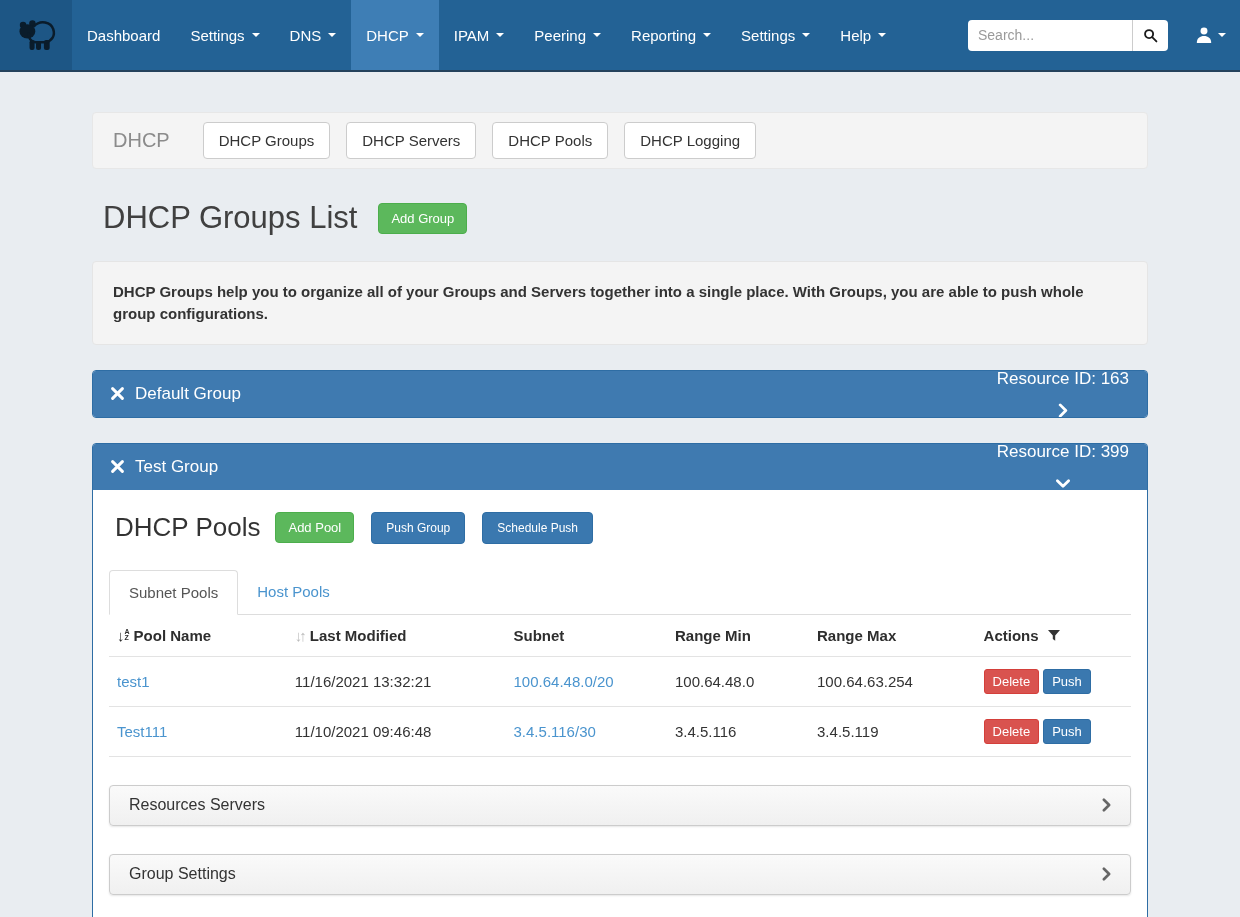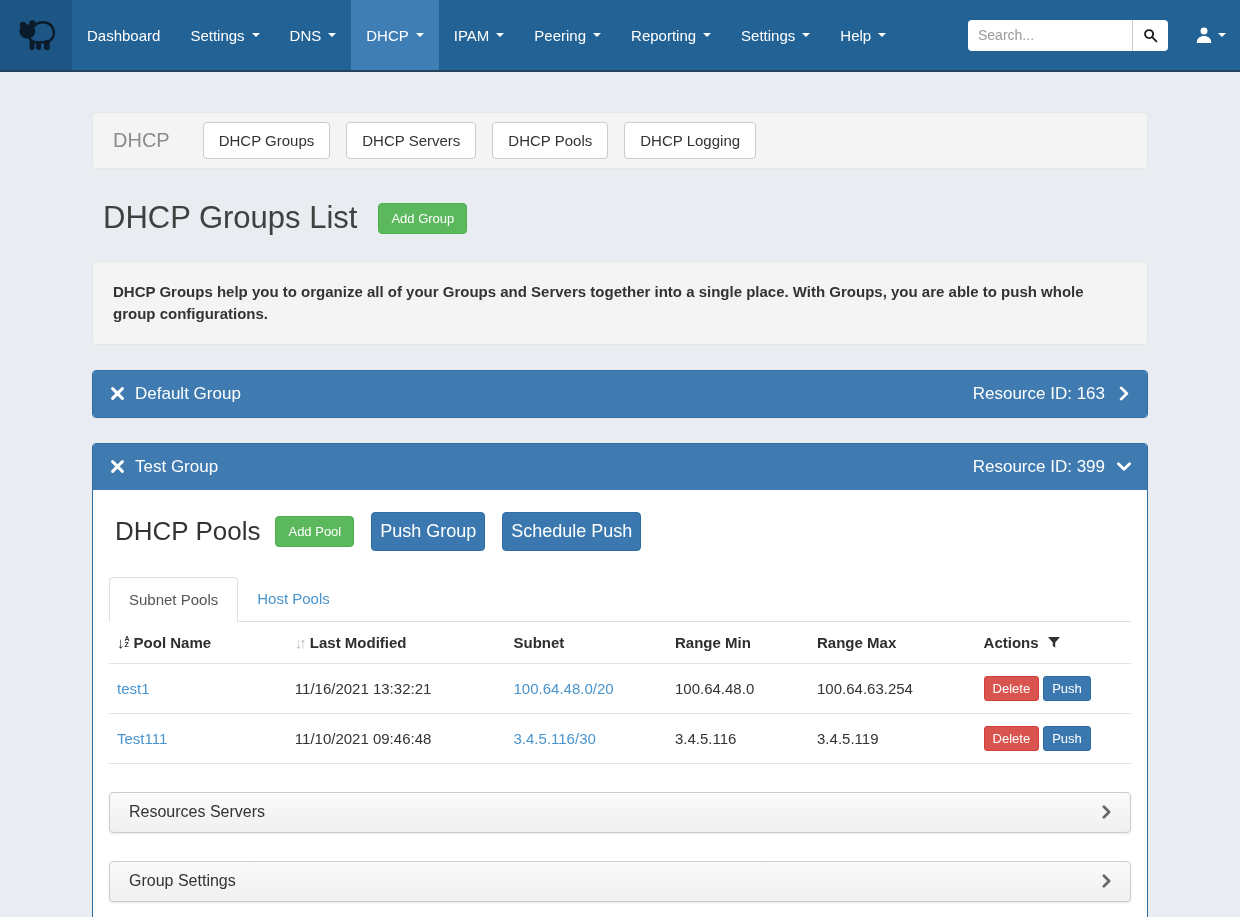--- a/index.html
+++ b/index.html
@@ -54,21 +54,21 @@
     border:1px solid #e7e7e7; border-radius:4px;
     display:flex; align-items:center; padding:0 20px; gap:16px;
   }
   .bc-title { font-size:20px; color:#8b8b8b; margin-right:17px; }
   .btn { border-radius:4px; cursor:pointer; font-family:"Liberation Sans", sans-serif; }
   .btn-default {
     background:#fff; border:1px solid #ccc; color:#333;
     font-size:15px; padding:9px 15px;
   }
   .btn-success { background:#5cb85c; border:1px solid #4cae4c; color:#fff; font-size:13px; padding:7px 12px; }
-  .btn-primary { background:#3a78af; border:1px solid #2e6da4; color:#fff; font-size:18px; padding:8px 8px; }
+  .btn-primary { background:#3a78af; border:1px solid #2e6da4; color:#fff; font-size:12px; padding:8px 14px; }
   .btn-sm { font-size:13px; padding:4px 8px; border-radius:3px; }
   .btn-danger { background:#d9534f; border:1px solid #d43f3a; color:#fff; }
 
   
   .page-title-row { display:flex; align-items:center; gap:14px; margin:24px 0 18px 4px; }
   .page-title-row h1 { margin:7px; font-size:31px; font-weight:400; color:#404040; }
 
   
   .well {
     background:#f4f4f4; border:1px solid #e5e5e5; border-radius:4px;
@@ -79,21 +79,21 @@
   .well p { margin:0; max-width:1010px; }
 
   
   .group-panel { border:1px solid #2e6da4; border-radius:4px; margin-bottom:25px; overflow:hidden; }
   .group-header {
     background:#3f7ab0; color:#fff; height:46px;
     display:flex; align-items:center; padding:0 18px; gap:11px;
     font-size:17px; cursor:pointer;
   }
   .group-header .ghx { display:flex; align-items:center; cursor:pointer; }
-  .group-header .right { margin-left:auto; display:flex; align-items:center; gap:14px; }
+  .group-header .right { margin-left:auto; display:flex; align-items:center; gap:14px;flex-direction:column; }
   .chev-down { transform:rotate(90deg); }
   .chev { display:inline-flex; }
 
   .panel-body { background:#fff; padding:22px 16px 44px; }
 
   
   .pools-title-row { display:flex; align-items:center; gap:15px; margin-left:6px; }
   .pools-title-row h2 { margin:0; font-size:26px; font-weight:400; color:#333; }
   .pools-title-row .btn-primary { margin-left:2px; }
 

